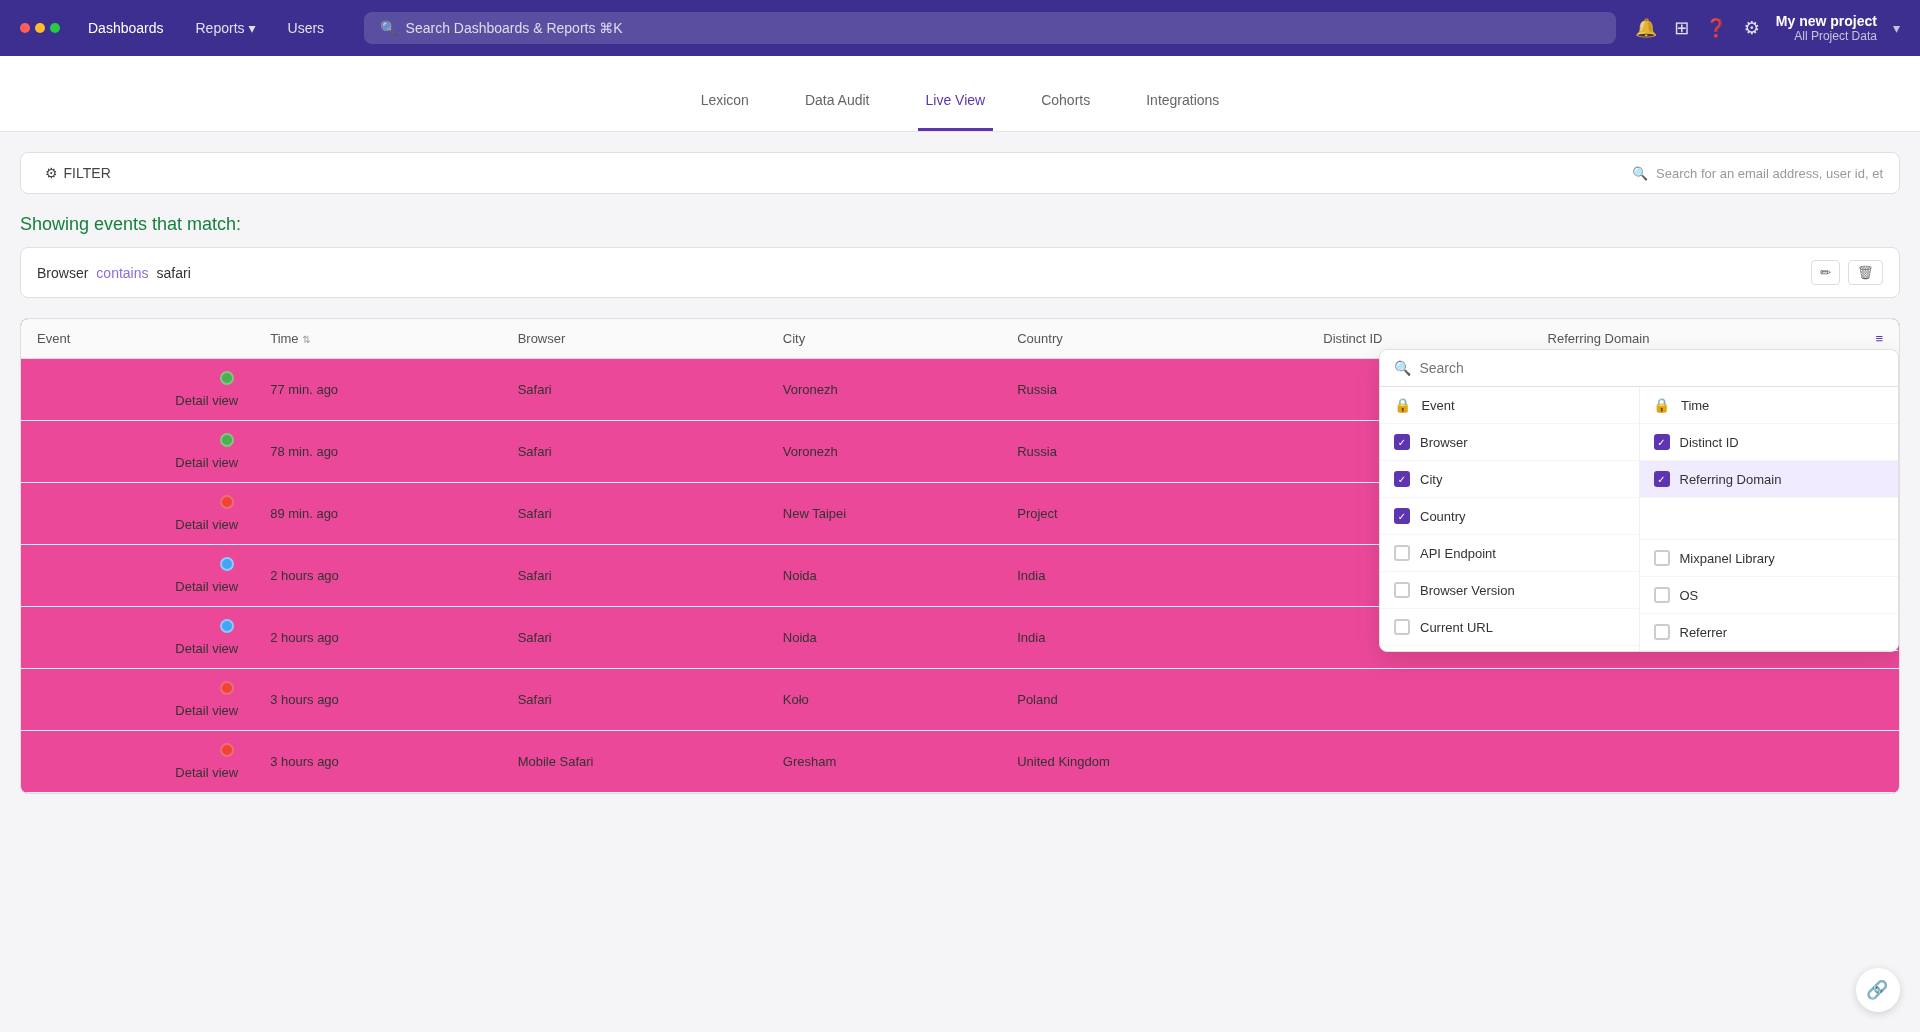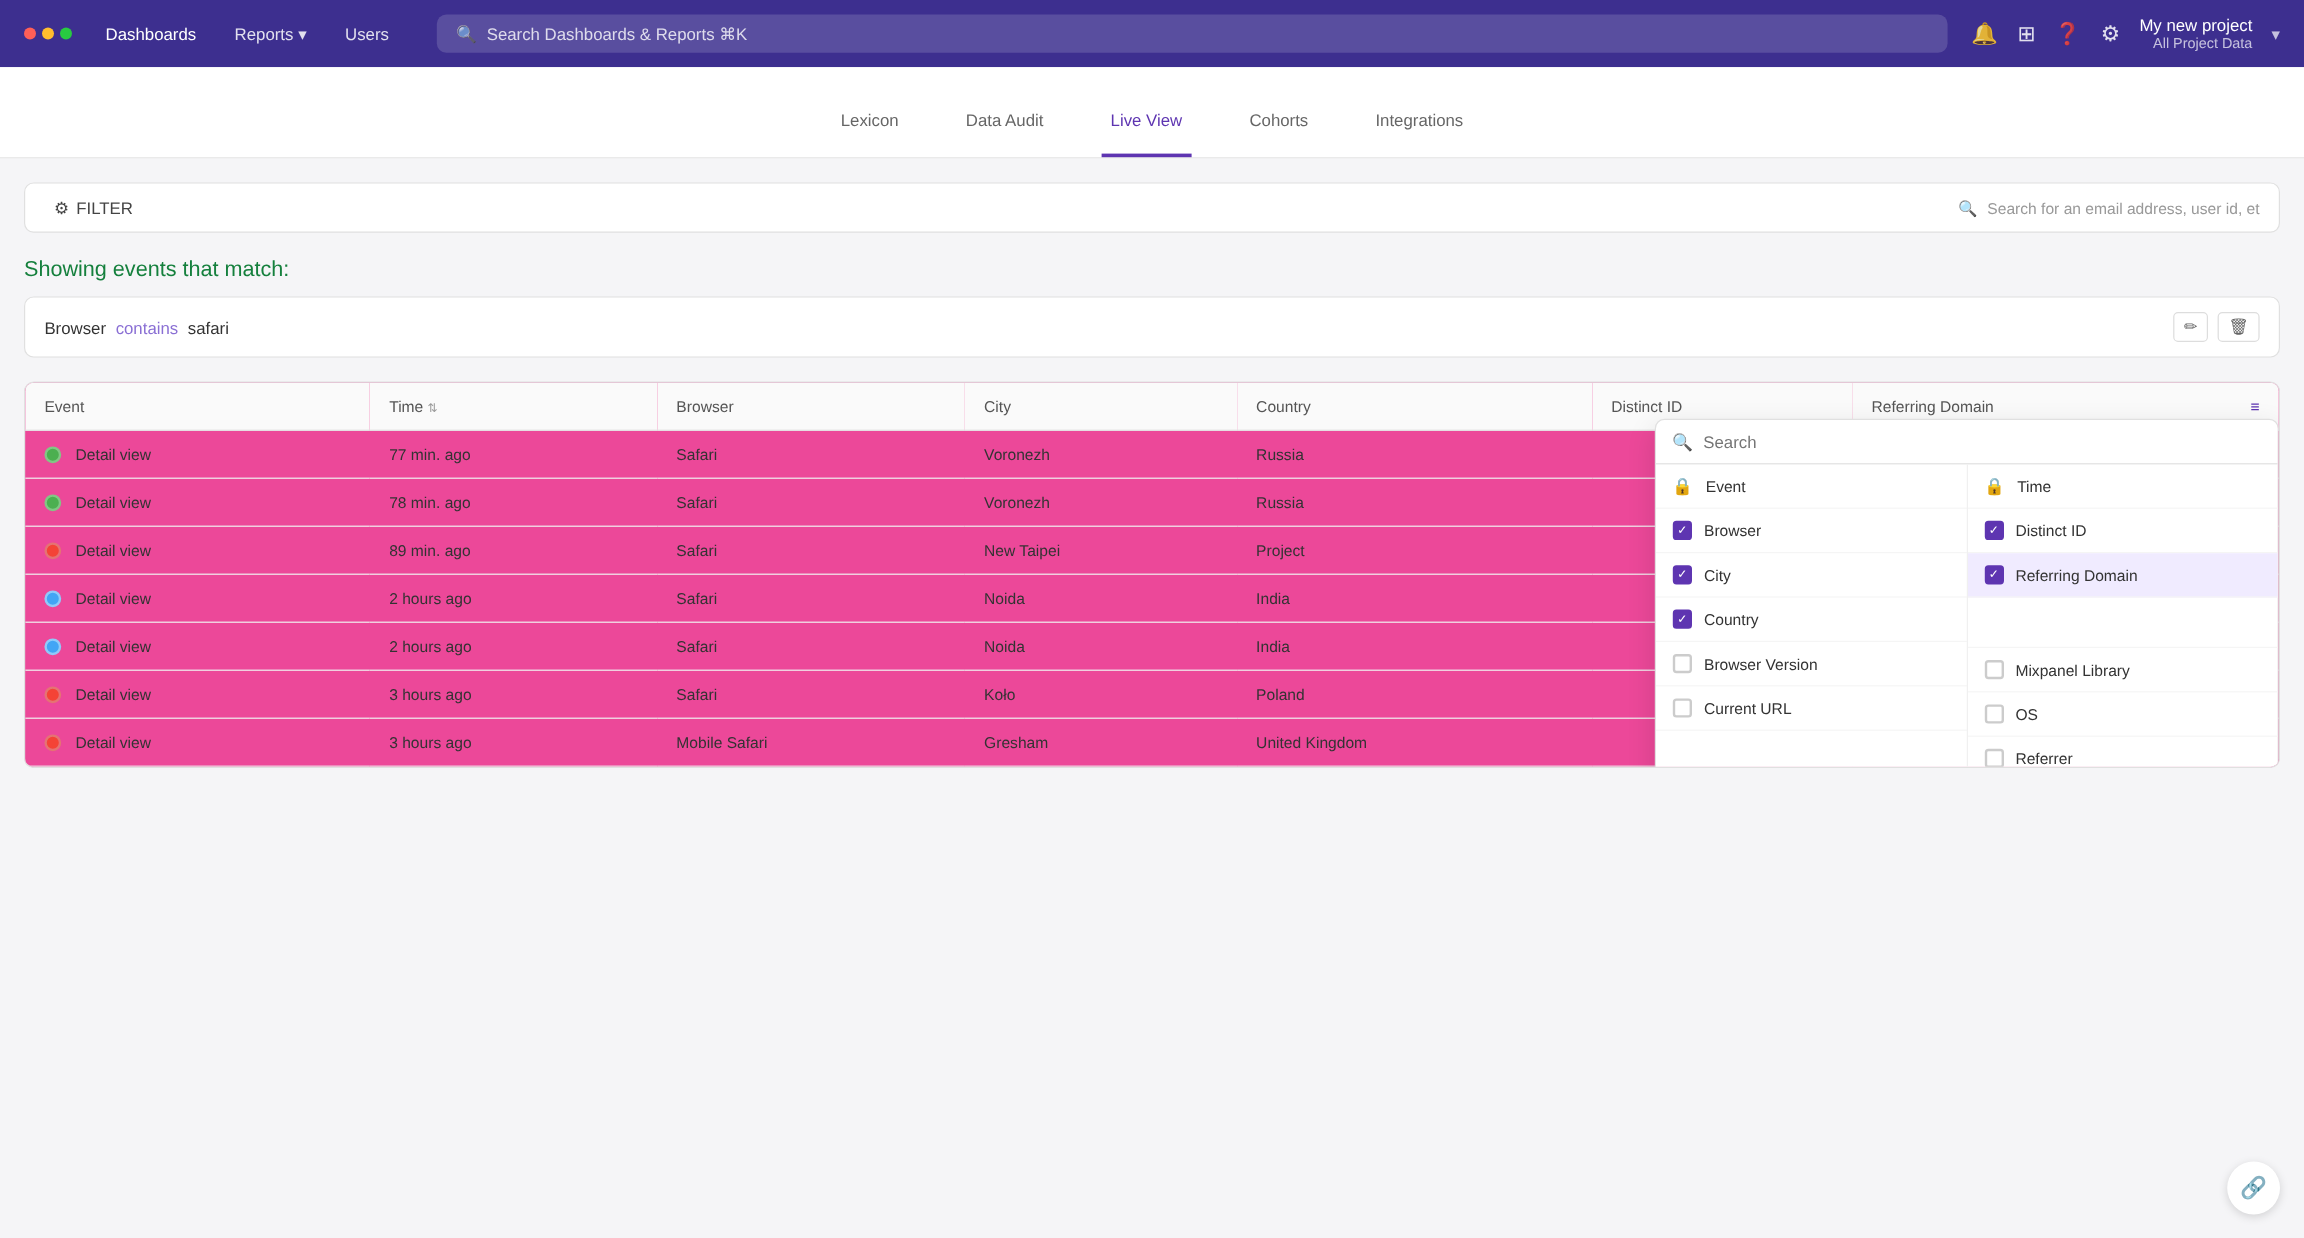--- a/index.html
+++ b/index.html
@@ -25,21 +25,21 @@
       flex: 1; margin: 0 20px;
       background: rgba(255,255,255,0.15);
       border-radius: 8px;
       display: flex; align-items: center; padding: 8px 16px;
       color: rgba(255,255,255,0.8);
       gap: 8px;
     }
     .nav-right { display: flex; align-items: center; gap: 16px; margin-left: auto; }
     .nav-icon { color: rgba(255,255,255,0.85); cursor: pointer; font-size: 18px; }
     .nav-project { text-align: right; cursor: pointer; }
-    .nav-project .project-name { color: white; font-weight: 400; font-size: 14px; }
+    .nav-project .project-name { color: white; font-weight: 700; font-size: 14px; }
     .nav-project .project-sub { color: rgba(255,255,255,0.7); font-size: 12px; }
 
     
     .sub-nav {
       background: white;
       display: flex;
       justify-content: center;
       gap: 40px;
       padding: 0;
       border-bottom: 1px solid #e5e5e5;
@@ -111,21 +111,21 @@
       font-size: 13px;
     }
     thead th.sortable { cursor: pointer; }
     thead th .sort-icon { color: #999; font-size: 10px; }
     tbody tr { border-bottom: 1px solid #f0f0f0; }
     tbody td { padding: 12px 16px; color: #333; font-size: 13px; }
     .event-dot { width: 14px; height: 14px; border-radius: 50%; display: inline-block; margin-right: 4px; }
     .dot-green { background: #4caf50; border: 2px solid #81c784; }
     .dot-red { background: #f44336; border: 2px solid #e57373; }
     .dot-blue { background: #42a5f5; border: 2px solid #90caf9; }
-    .event-cell { display: flex; align-items: flex-end; gap: 8px; }
+    .event-cell { display: flex; align-items: flex-end; gap: 8px; flex-direction: column; }
 
     
     .showing-text { margin-bottom: 12px; color: #15803d; font-size: 18px; }
 
     
     .dropdown-overlay {
       position: absolute;
       top: 30px;
       right: 0;
       width: 520px;
@@ -392,20 +392,24 @@
           <div class="dropdown-item">
             <div class="checkbox-custom checked">✓</div>
             <span>City</span>
           </div>
 
           <div class="dropdown-item">
             <div class="checkbox-custom checked">✓</div>
             <span>Country</span>
           </div>
 
+          <div class="dropdown-item">
+            <div class="checkbox-custom"></div>
+            <span>API Endpoint</span>
+          </div>
 
           <div class="dropdown-item">
             <div class="checkbox-custom"></div>
             <span>Browser Version</span>
           </div>
 
           <div class="dropdown-item">
             <div class="checkbox-custom"></div>
             <span>Current URL</span>
           </div>

